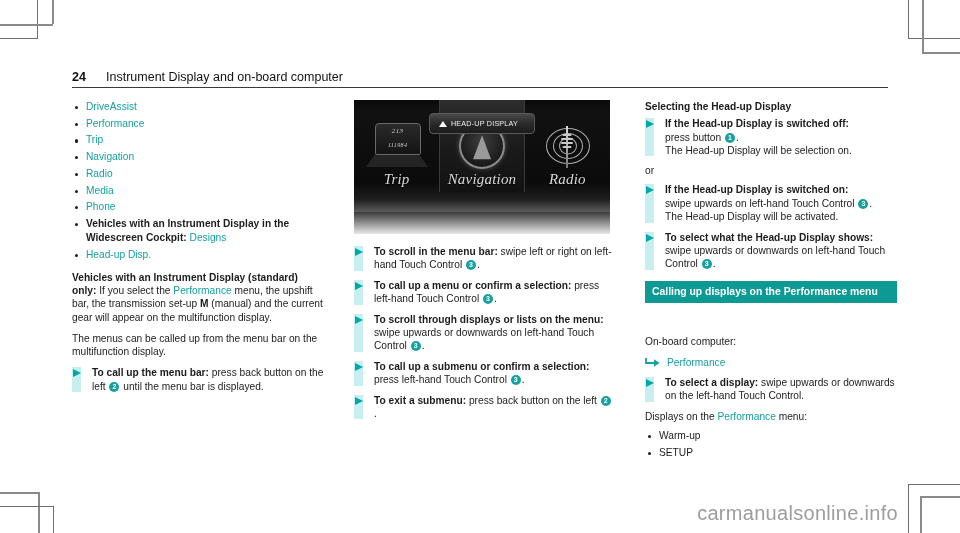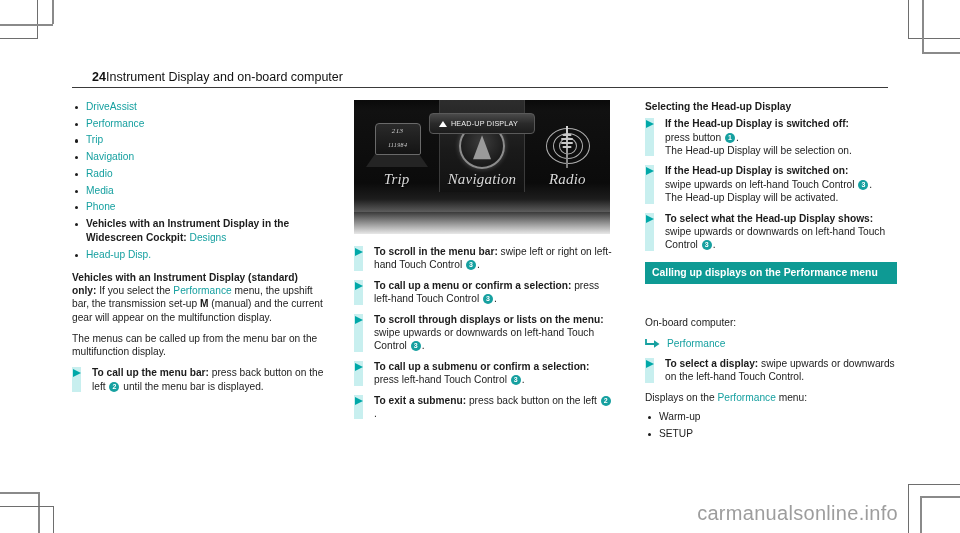--- a/index.html
+++ b/index.html
@@ -31,21 +31,20 @@
     display: flex;
     align-items: baseline;
     padding-bottom: 3px;
     border-bottom: 1.4px solid #3a3a3a;
   }
   .page-number {
     font-weight: bold;
     font-size: 12.5px;
     color: #111;
     width: 34px;
-    text-align: right;
   }
   .page-chapter {
     font-size: 12.5px;
     color: #111;
   }
 
   
   .columns {
     position: absolute;
     left: 72px;
@@ -495,20 +494,21 @@
   <div class="col col-3">
 
     <p class="bold" style="margin-bottom:4px;">Selecting the Head-up Display</p>
 
     <div class="instr">
       <span class="bar"></span>
       <span class="tri"></span>
       <span class="bold">If the Head-up Display is switched off:</span><br><span> press button </span><span class="badge">1</span><span>.</span><br><span>The Head-up Display will be selection on.</span>
     </div>
 
+    <p class="or-line">or</p>
 
     <div class="instr">
       <span class="bar"></span>
       <span class="tri"></span>
       <span class="bold">If the Head-up Display is switched on:</span><br><span> swipe upwards on left-hand Touch Control </span><span class="badge">3</span><span>.</span><br><span>The Head-up Display will be activated.</span>
     </div>
 
     <div class="instr">
       <span class="bar"></span>
       <span class="tri"></span>

